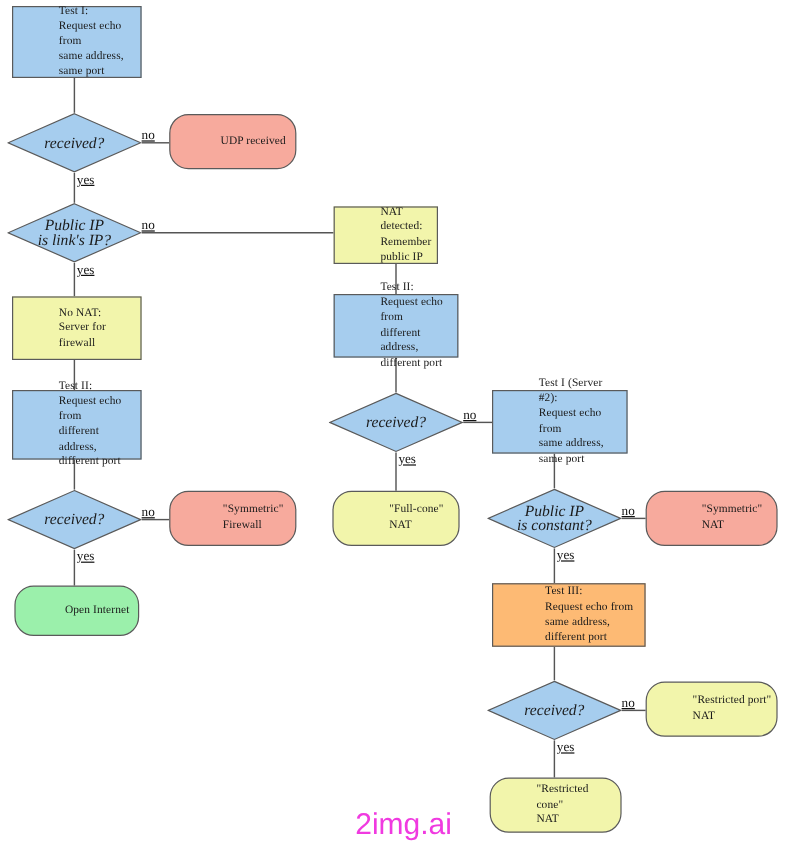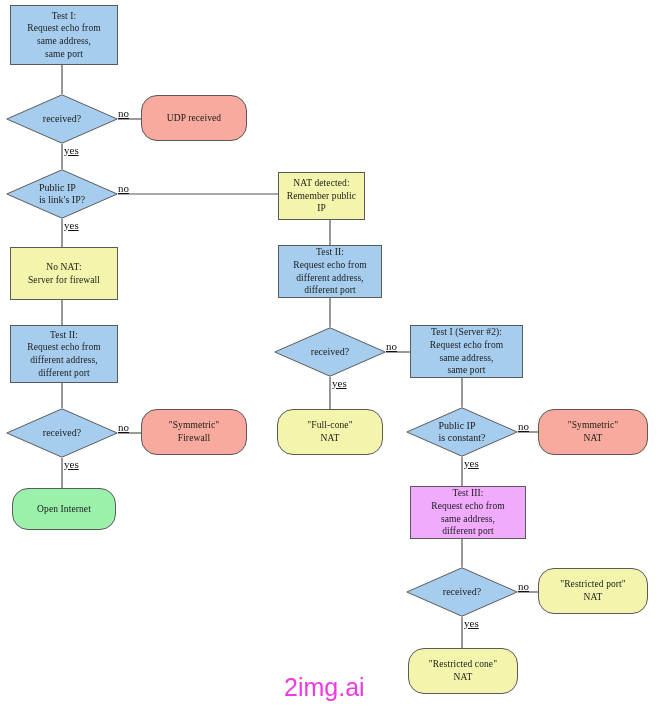--- a/index.html
+++ b/index.html
@@ -22,25 +22,26 @@
     width: 662px;
     height: 709px;
     pointer-events: none;
   }
   .node {
     position: absolute;
     box-sizing: border-box;
     display: flex;
     align-items: center;
     justify-content: center;
-    text-align: center;
+    text-align: left;
     color: #1a1a1a;
     font-size: 9.5px;
     line-height: 12.6px;
     letter-spacing: 0.1px;
+    padding-left: 34px;
   }
   .node .lbl {
     white-space: pre-line;
     padding: 0 4px;
   }
   .rect {
     border: 1px solid #5a5a5a;
   }
   .rounded {
     border: 1px solid #5a5a5a;
@@ -56,41 +57,44 @@
     top: 0;
     width: 100%;
     height: 100%;
   }
   .diamond-wrap .lbl {
     position: absolute;
     left: 0; top: 0; right: 0; bottom: 0;
     display: flex;
     align-items: center;
     justify-content: center;
+    text-align: center;
     white-space: pre-line;
-    font-size: 10px;
+    font-size: 13px;
     line-height: 12.2px;
     color: #1a1a1a;
+    font-style: italic;
   }
   .edge-label {
     position: absolute;
     font-size: 11px;
     color: #111111;
     font-family: "Liberation Serif", "DejaVu Serif", serif;
     line-height: 10px;
     white-space: nowrap;
     text-decoration: underline;
   }
   #watermark {
     position: absolute;
     font-family: "Liberation Sans", sans-serif;
     font-size: 25px;
     font-weight: 500;
     color: #f03ae0;
     letter-spacing: 0px;
+    margin-left: 12px;
   }
 </style>
 </head>
 <body>
 
 <div id="canvas">
   <svg class="edges" id="edge-svg">
       <path d="M 62,65 L 62,94" stroke="#555555" stroke-width="1.2" fill="none"></path>
       <path d="M 118,119 L 141,119" stroke="#555555" stroke-width="1.2" fill="none"></path>
       <path d="M 62,144 L 62,169" stroke="#555555" stroke-width="1.2" fill="none"></path>
@@ -187,21 +191,21 @@
         <svg viewBox="0 0 112 50" preserveAspectRatio="none">
           <polygon points="56,0.8 111.2,25 56,49.2 0.8,25" fill="#a6cdee" stroke="#5a5a5a" stroke-width="1"></polygon>
         </svg>
         <div class="lbl">Public IP
 is constant?</div>
       </div>
       <div class="node rounded" style="left: 538px; top: 409px; width: 110px; height: 46px; background: rgb(247, 170, 157);">
         <div class="lbl">"Symmetric"
 NAT</div>
       </div>
-      <div class="node rect" style="left: 410px; top: 486px; width: 116px; height: 53px; background: #f0abfc;">
+      <div class="node rect" style="left: 410px; top: 486px; width: 128px; height: 53px; background: #fdba74;">
         <div class="lbl">Test III:
 Request echo from
 same address,
 different port</div>
       </div>
       <div class="diamond-wrap" style="left: 406px; top: 567px; width: 112px; height: 50px;">
         <svg viewBox="0 0 112 50" preserveAspectRatio="none">
           <polygon points="56,0.8 111.2,25 56,49.2 0.8,25" fill="#a6cdee" stroke="#5a5a5a" stroke-width="1"></polygon>
         </svg>
         <div class="lbl">received?</div>

